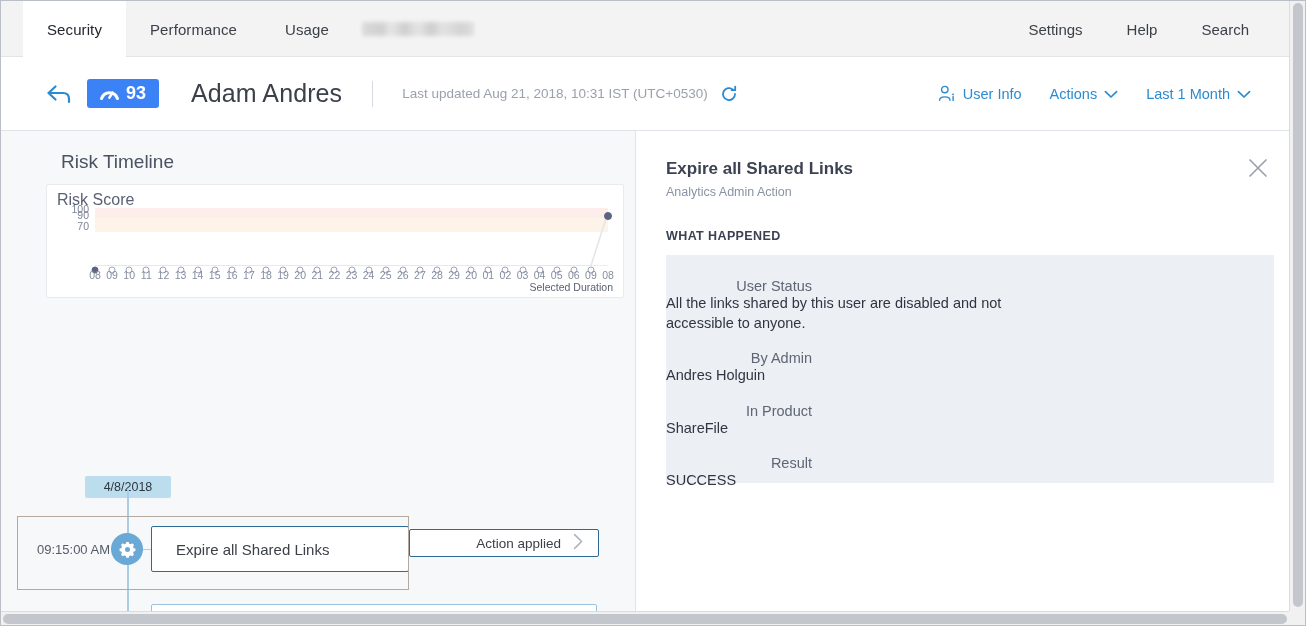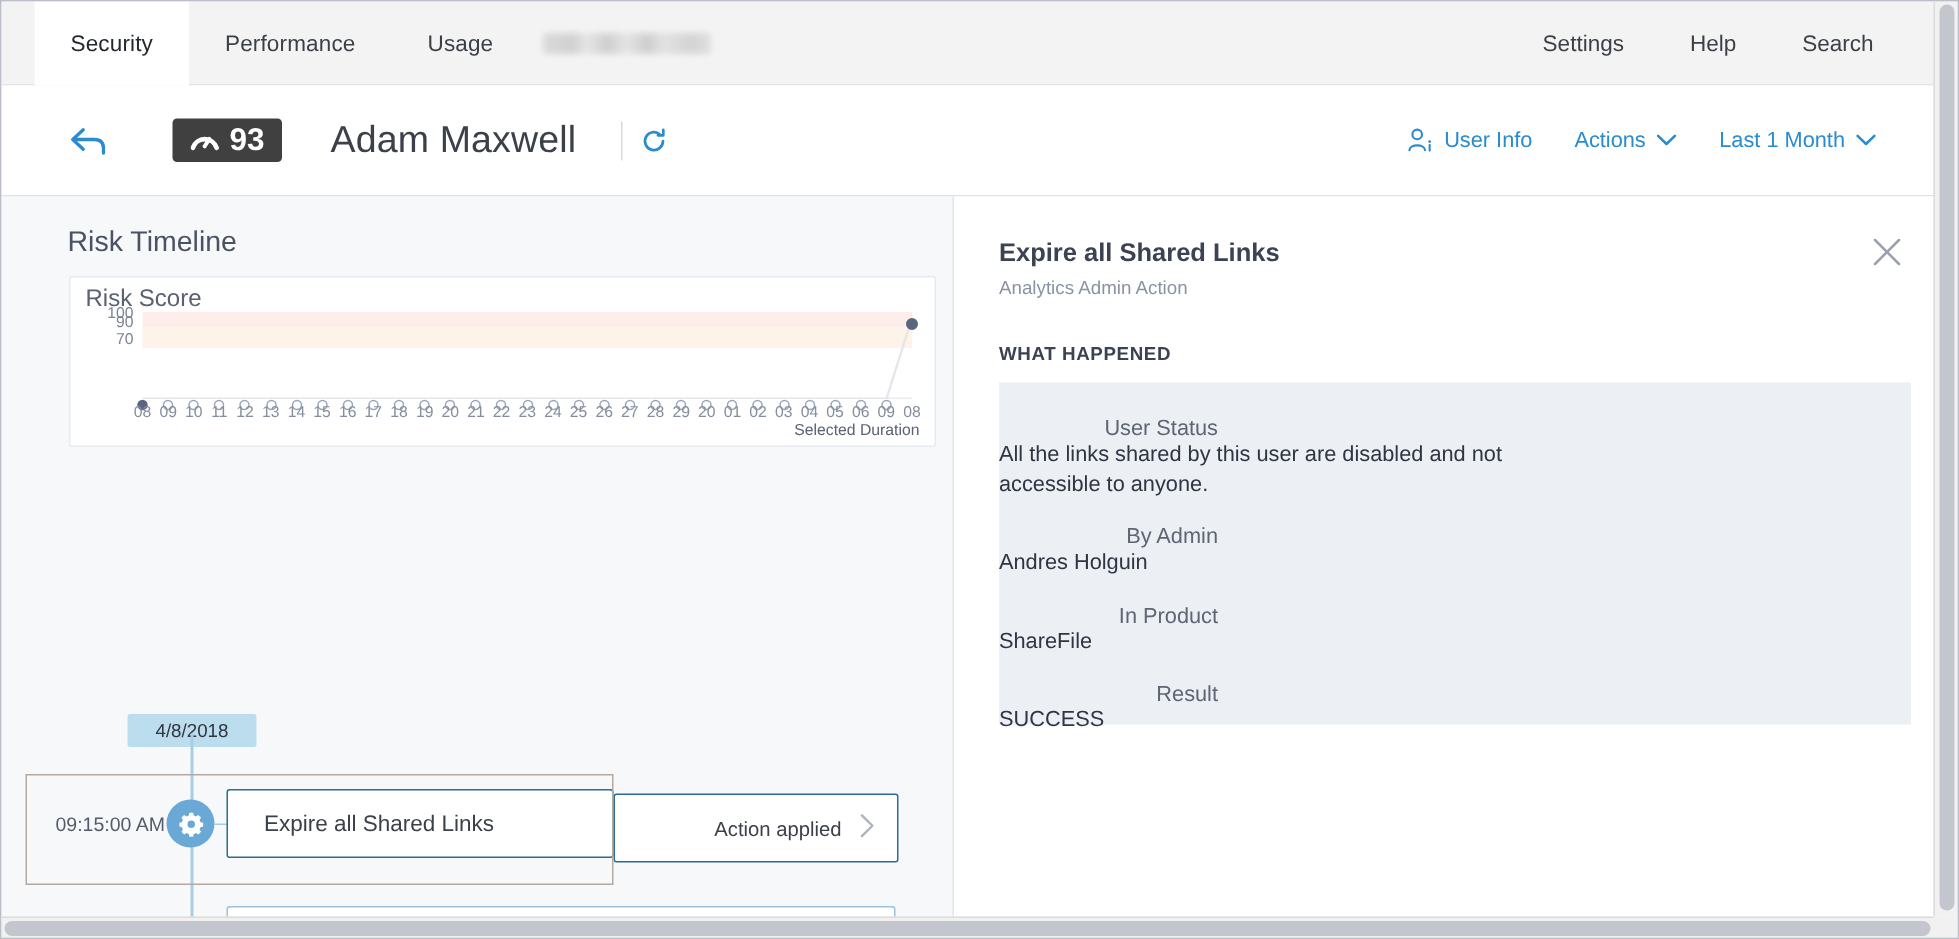--- a/index.html
+++ b/index.html
@@ -58,26 +58,26 @@
     background: #fff;
     border-bottom: 1px solid #dfe3e8;
     display: flex; align-items: center;
   }
   .backarrow {
     margin-left: 44px; width: 28px; height: 28px;
     display: flex; align-items: center; justify-content: center;
     cursor: pointer;
   }
   .riskbadge {
-    margin-left: 42px;
-    background: #404040; color: #fff;
+    margin-left: 14px;
+    background: #3b82f6; color: #fff;
     height: 29px; min-width: 72px; border-radius: 3px;
     display: flex; align-items: center; justify-content: center; gap: 7px;
     padding: 0 12px;
-    font-size: 21px; font-weight: bold;
+    font-size: 18px; font-weight: bold;
     cursor: pointer;
   }
   .username {
     margin-left: 32px;
     font-size: 25px; color: #3c4049; font-weight: normal;
     letter-spacing: .1px;
   }
   .vdiv {
     margin-left: 30px; width: 1px; height: 26px; background: #d6dae0;
   }
@@ -105,21 +105,21 @@
   }
   .rightpane {
     position: absolute; left: 636px; top: 130px;
     width: 654px; height: 484px;
     background: #fff;
     overflow: hidden;
   }
 
   
   .rt-title {
-    position: absolute; left: 44px; top: 20px;
+    position: absolute; left: 60px; top: 20px;
     font-size: 19px; color: #4a5263;
   }
   .chartcard {
     position: absolute; left: 45px; top: 53px;
     width: 578px; height: 114px;
     background: #fff; border: 1px solid #e7eaee;
     border-radius: 2px;
   }
   .chart-ylabel {
     position: absolute; left: 10px; top: 6px;
@@ -208,21 +208,21 @@
   .tl-label {
     margin-left: 15px; font-size: 15px; color: #3c4049;
     white-space: nowrap; overflow: hidden;
   }
   .chev {
     margin-left: auto; margin-right: 14px;
     color: #aeb4bf; font-size: 17px; line-height: 1;
   }
   .action-card {
     position: absolute; left: 408px; top: 398px;
-    width: 190px; height: 46px;
+    width: 190px; height: 28px;
     background: #fff; border: 1.6px solid #2d6a96; border-radius: 2px;
     display: flex; align-items: center; justify-content: flex-end;
     cursor: pointer;
     padding-left: 12px;
   }
   .action-card .txt { font-size: 13.5px; color: #3c4049; }
   .selection-box {
     position: absolute; left: 16px; top: 385px;
     width: 392px; height: 74px;
     border: 1.6px solid #b4a9a0;
@@ -326,22 +326,23 @@
     <div class="riskbadge">
       <span style="display:flex;align-items:center;">
         <svg width="19" height="15" viewBox="0 0 19 15">
           <path d="M1.6 12.5 A8.3 8.3 0 0 1 17.4 12.5" fill="none" stroke="#ffffff" stroke-width="3.1" stroke-linecap="round"></path>
           <path d="M12.6 6.6 L9.4 11.6" fill="none" stroke="#ffffff" stroke-width="2.6" stroke-linecap="round"></path>
         </svg>
       </span>
       <span>93</span>
     </div>
 
-    <div class="username">Adam Maxwell</div>
+    <div class="username">Adam Andres</div>
     <div class="vdiv"></div>
+    <div class="lastupdated">Last updated Aug 21, 2018, 10:31 IST (UTC+0530)</div>
     <div class="refresh">
       <svg width="18" height="18" viewBox="0 0 18 18">
         <path d="M15 9 A6 6 0 1 1 13 4.6" fill="none" stroke="#2a8bd0" stroke-width="1.8" stroke-linecap="round"></path>
         <path d="M15.2 1.6 L15.2 5.2 L11.6 5.2" fill="none" stroke="#2a8bd0" stroke-width="1.8" stroke-linecap="round" stroke-linejoin="round"></path>
       </svg>
     </div>
 
     <div class="hdr-right">
       <div class="item">
         <span style="display:flex;">

